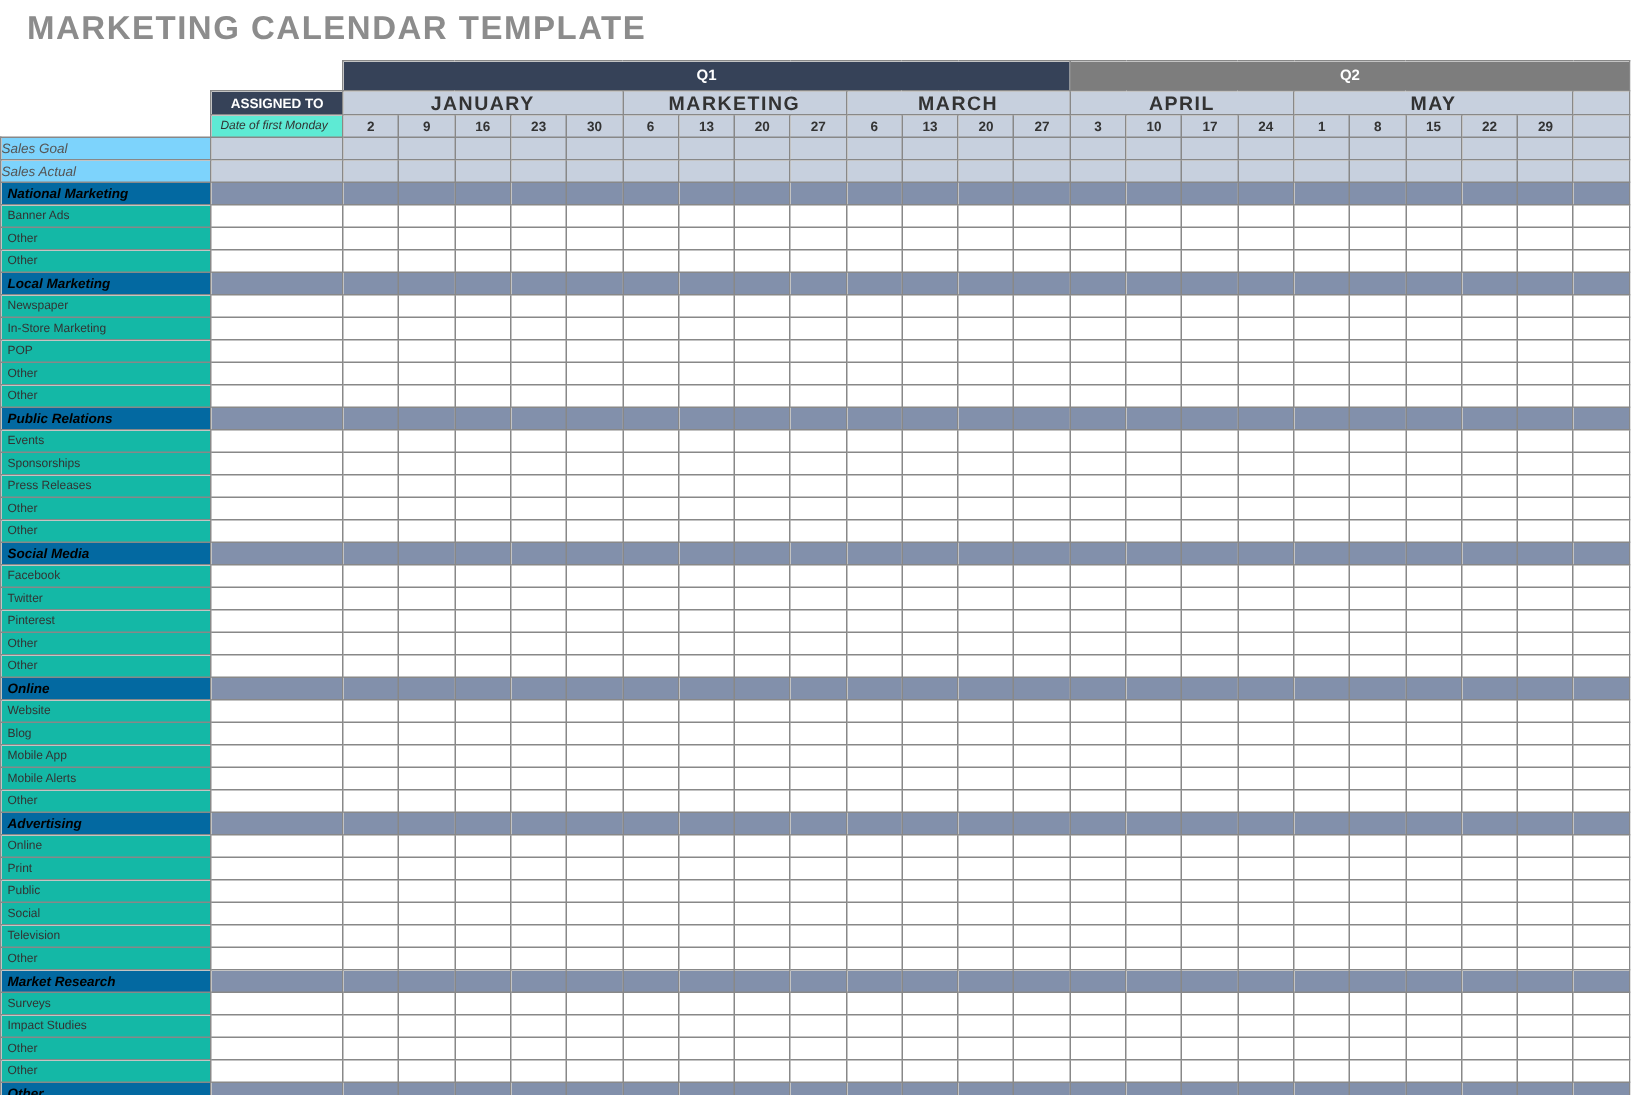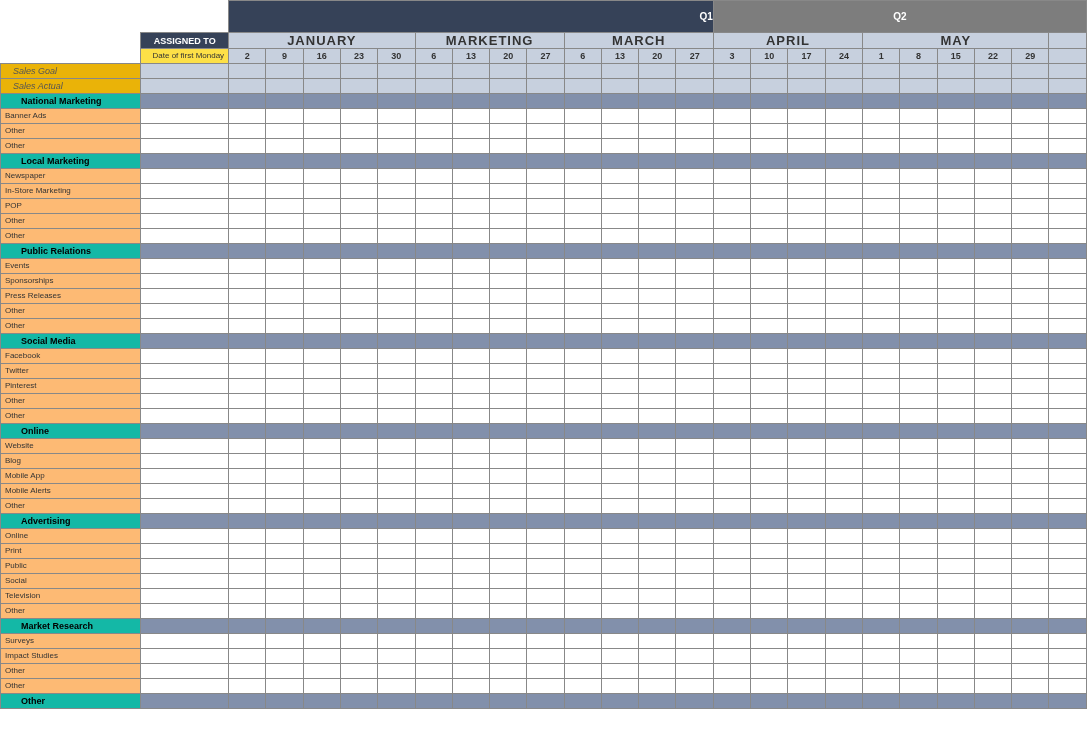--- a/index.html
+++ b/index.html
@@ -5,36 +5,37 @@
   * { box-sizing: border-box; margin: 0; padding: 0; }
   body { font-family: Arial, Helvetica, sans-serif; background: #fff; font-size: 10px; }
   .page { width: 1087px; }
   .title { font-size: 22px; font-weight: 700; letter-spacing: 1px; color: #8c8c8c; padding: 6px 10px 8px 18px; }
   table { border-collapse: collapse; width: 100%; table-layout: fixed; }
   td, th { border: 1px solid #888; padding: 0; height: 14px; font-size: 9px; line-height: 14px; overflow: hidden; white-space: nowrap; }
   .no-border { border: none; }
   .col-first { width: 128px; }
   .col-assigned { width: 80px; }
   .col-week { width: 34px; text-align: center; }
-  .quarter-dark { background: #364258; color: #fff; font-weight: 700; text-align: right; height: 32px; font-size: 10px; }
+  .quarter-dark { background: #364258; color: #fff; font-weight: 700; text-align: center; height: 20px; font-size: 10px; }
   .quarter-grey { background: #7d7d7d; color: #fff; font-weight: 700; text-align: center; height: 16px; font-size: 10px; }
   .assigned-header { background: #364258; color: #fff; font-weight: 700; text-align: center; font-size: 9px; height: 16px; }
   .month-header { background: #c7d0de; color: #333; font-weight: 700; text-align: center; font-size: 13px; letter-spacing: 1px; height: 14px; }
-  .date-label { background: #fde047; color: #333; text-align: right; padding-right: 4px; font-size: 8px; }
+  .date-label { background: #5eead4; color: #333; font-style: italic; text-align: center; padding-right: 4px; font-size: 8px; }
   .week-num { background: #c7d0de; color: #333; font-weight: 700; text-align: center; font-size: 9px; }
   .sales-row { background: #c7d0de; }
-  .sales-label { background: #eab308; color: #555; font-style: italic; padding-left: 12px; font-size: 9px; }
+  .sales-label { background: #7dd3fc; color: #555; font-style: italic; padding-left: 0; font-size: 9px; }
   .category-row { background: #8290ab; }
-  .category-label { background: #14b8a6; color: #000; font-weight: 700; padding-left: 20px; font-size: 9px; }
-  .item-label { background: #fdba74; color: #333; padding-left: 4px; font-size: 8px; margin-left: 32px; }
+  .category-label { background: #0369a1; color: #000; font-weight: 700; padding-left: 4px; font-size: 9px; font-style: italic; }
+  .item-label { background: #14b8a6; color: #333; padding-left: 4px; font-size: 8px; margin-left: 32px; }
 </style>
 </head>
 <body>
 
 <div class="page">
+  <div class="title">MARKETING CALENDAR TEMPLATE</div>
   <div id="table-container">
       <table>
         <colgroup>
           <col class="col-first">
           <col class="col-assigned">
           <col class="col-week">
           <col class="col-week">
           <col class="col-week">
           <col class="col-week">
           <col class="col-week">

